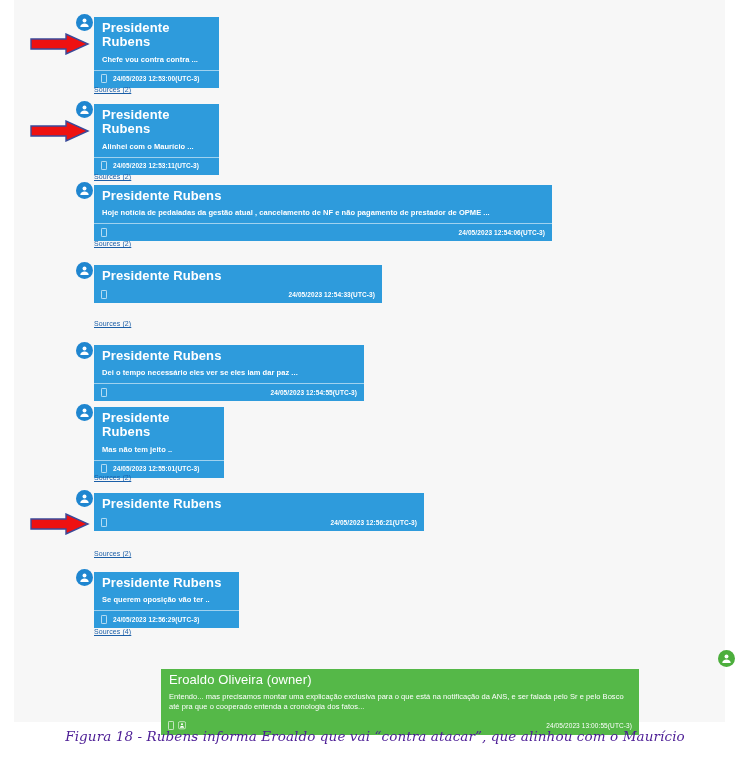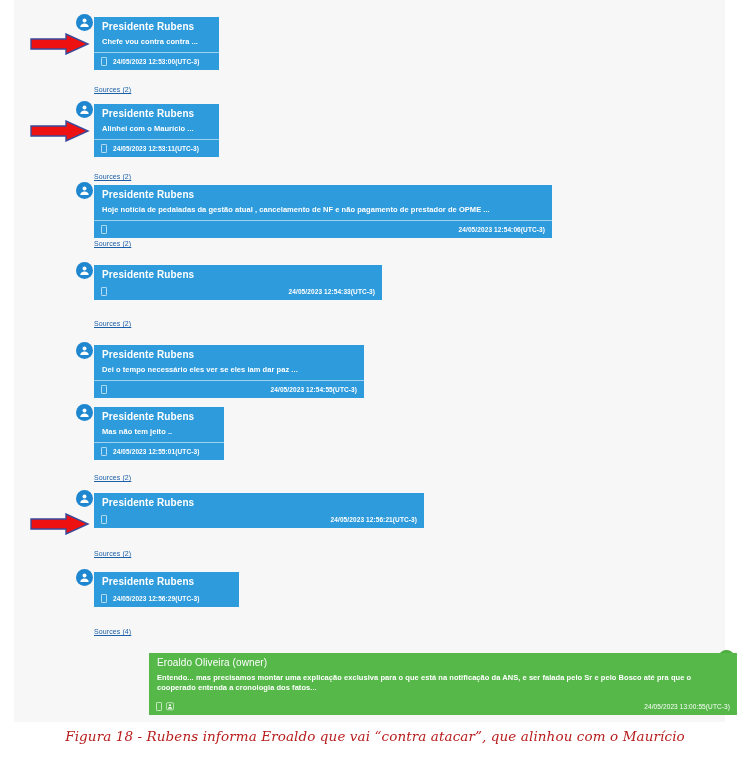--- a/index.html
+++ b/index.html
@@ -62,36 +62,36 @@
     left: 80px;
     top: 3px;
     background: #2e9bdc;
     color: #ffffff;
     box-sizing: border-box;
     padding: 0;
   }
   .bubble.green { background: #55b848; }
 
   .bubble .sender {
-    font-size: 10px;
+    font-size: 13px;
     font-weight: bold;
     padding: 4px 8px 3px 8px;
     line-height: 1.1;
     letter-spacing: 0.1px;
   }
   .bubble .body {
     font-size: 7.5px;
     font-weight: bold;
     padding: 2px 8px 5px 8px;
     line-height: 1.35;
     border-bottom: 1px solid rgba(255,255,255,0.55);
     letter-spacing: 0.05px;
   }
   .bubble.green .sender { font-weight: normal; }
-  .bubble.green .body { font-weight: bold; border-bottom: none; }
+  .bubble.green .body { font-weight: normal; border-bottom: none; }
 
   .bubble .footer {
     display: flex;
     align-items: center;
     justify-content: space-between;
     padding: 3px 7px 4px 7px;
     font-size: 6.5px;
     font-weight: bold;
     min-height: 10px;
   }
@@ -121,21 +121,21 @@
   
   #caption {
     position: absolute;
     left: 0;
     top: 728px;
     width: 750px;
     text-align: center;
     font-family: "DejaVu Serif", serif;
     font-style: italic;
     font-size: 13.5px;
-    color: #b91c1c;
+    color: #4c1d95;
     letter-spacing: 0.1px;
     white-space: nowrap;
   }
 </style>
 </head>
 <body>
 
 <div id="screenshot-panel">
   <div id="chat-area">
       <div class="msg-row" style="top: 14px;">
@@ -313,41 +313,42 @@
       </div>
       <div class="msg-row" style="top: 569px;">
         <div class="avatar">
           <svg width="13" height="13" viewBox="0 0 24 24">
             <circle cx="12" cy="8.4" r="3.6" fill="#ffffff"></circle>
             <path d="M4.2 20.5c0-4.3 3.5-6.6 7.8-6.6s7.8 2.3 7.8 6.6z" fill="#ffffff"></path>
           </svg>
         </div>
         <div class="bubble" style="width: 145px;">
           <div class="sender">Presidente Rubens</div>
+          <div class="body">Se querem oposição vão ter ..</div>
           <div class="footer ts-left">
             <div class="footer-icons">
               <span style="display: flex;">
                 <svg width="6" height="9" viewBox="0 0 10 15">
                   <rect x="0.7" y="0.7" width="8.6" height="13.6" rx="1.4" fill="none" stroke="#ffffff" stroke-width="1.2"></rect>
                 </svg>
               </span>
             </div>
             <div class="ts">24/05/2023 12:56:29(UTC-3)</div>
           </div>
         </div>
       </div>
       <a class="sources" href="#" style="top: 628px;">Sources (4)</a>
       <div class="msg-row" style="top: 650px;">
         <div class="avatar green" style="left: 704px;">
           <svg width="13" height="13" viewBox="0 0 24 24">
             <circle cx="12" cy="8.4" r="3.6" fill="#ffffff"></circle>
             <path d="M4.2 20.5c0-4.3 3.5-6.6 7.8-6.6s7.8 2.3 7.8 6.6z" fill="#ffffff"></path>
           </svg>
         </div>
-        <div class="bubble green" style="width: 588px; left: 135px;">
+        <div class="bubble green" style="width: 478px; left: 147px; margin-top: 16px;">
           <div class="sender">Eroaldo Oliveira (owner)</div>
           <div class="body">Entendo... mas precisamos montar uma explicação exclusiva para o que está na notificação da ANS, e ser falada pelo Sr e pelo Bosco até pra que o cooperado entenda a cronologia dos fatos...</div>
           <div class="footer">
             <div class="footer-icons">
               <span style="display: flex;">
                 <svg width="6" height="9" viewBox="0 0 10 15">
                   <rect x="0.7" y="0.7" width="8.6" height="13.6" rx="1.4" fill="none" stroke="#ffffff" stroke-width="1.2"></rect>
                 </svg>
               </span>
               <span style="display: flex;">

